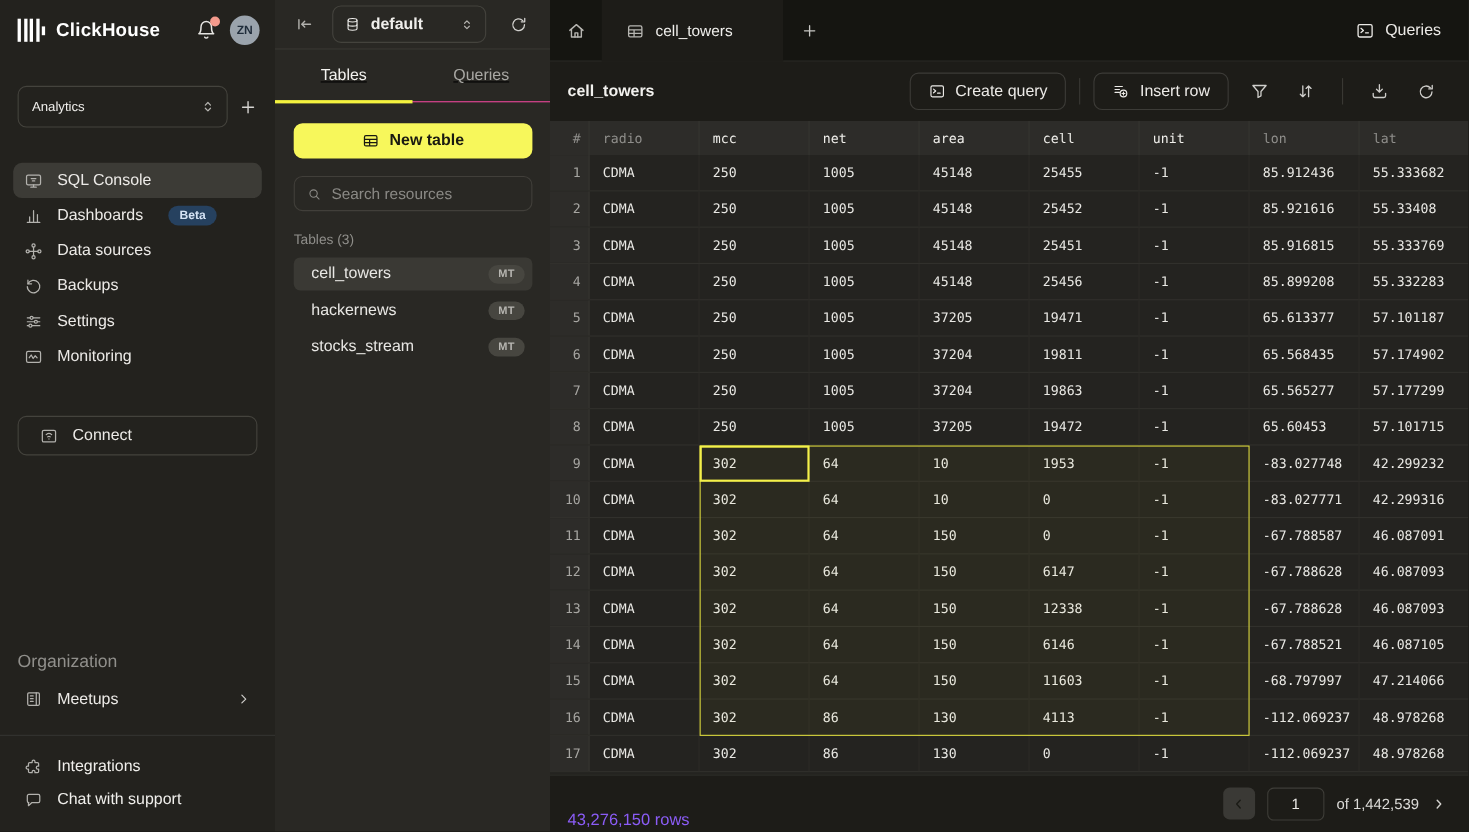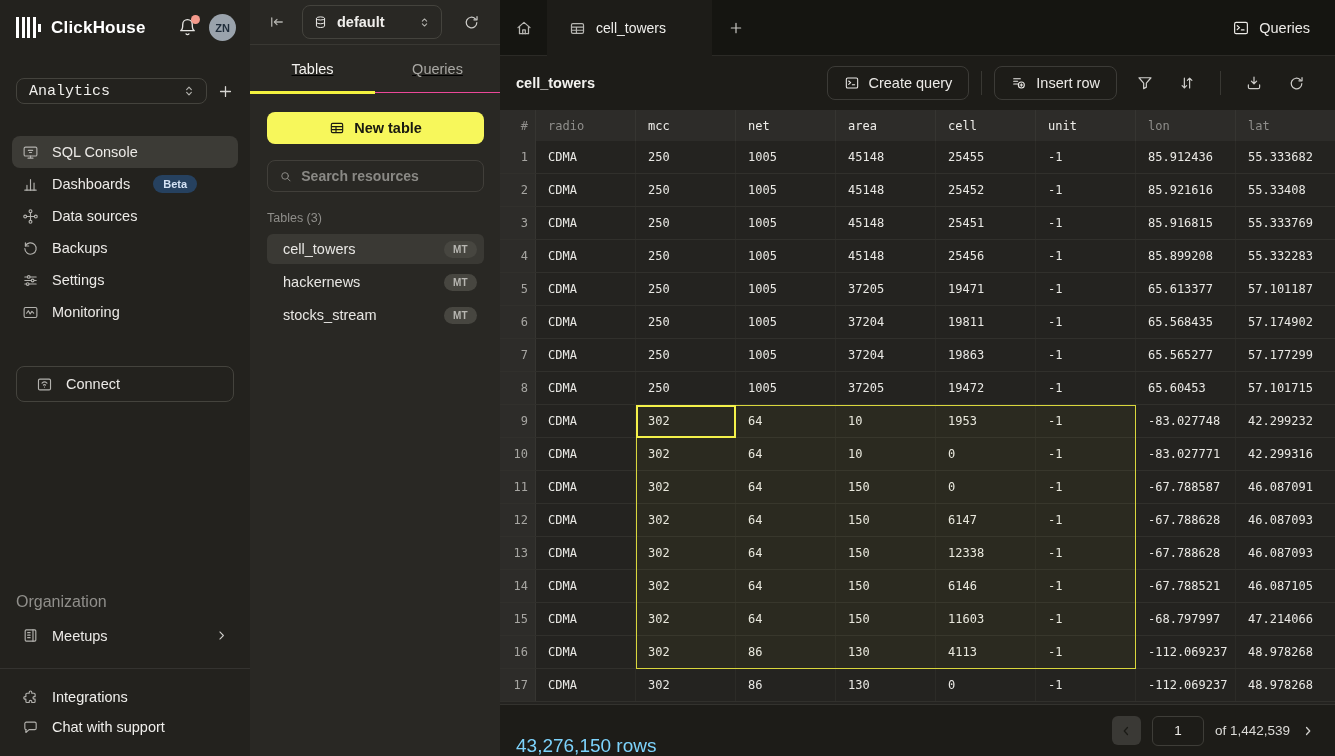--- a/index.html
+++ b/index.html
@@ -14,22 +14,22 @@
   .logo { display:flex; align-items:center; gap:2.5px; height:24px; margin-right:10px; }
   .logo .b { width:3px; height:21px; background:#ffffff; }
   .logo .b.short { height:8px; }
   .brand-name { color:#ffffff; font-size:17px; font-weight:700; letter-spacing:.2px; }
   .bell { position:relative; color:#e6e5e2; margin-left:auto; margin-right:12px; }
   .bell .dot { position:absolute; top:-3px; right:-3px; width:9px; height:9px; border-radius:50%; background:#f49a8c; }
   .avatar { width:27px; height:27px; border-radius:50%; background:#9aa3ac; color:#1f2c3a;
     font-size:11px; font-weight:700; display:flex; align-items:center; justify-content:center; }
 
   .workspace-row { display:flex; gap:10px; padding:21px 16px 0; align-items:center; }
-  .workspace-select { flex:1; height:26px; border:1px solid #44433d; border-radius:8px;
-    display:flex; align-items:center; padding:0 10px 0 12px; color:#f0efec; font-size:15px;font-family:Liberation Mono, monospace; }
+  .workspace-select { flex:1; height:38px; border:1px solid #44433d; border-radius:8px;
+    display:flex; align-items:center; padding:0 10px 0 12px; color:#f0efec; font-size:12px; }
   .workspace-select .caret { margin-left:auto; color:#b3b2ae; }
   .ws-plus { color:#d6d5d2; }
 
   .nav { margin:16px 12px 0; }
   .nav-item { height:32px; display:flex; align-items:center; gap:13px; padding:0 10px;
     border-radius:8px; color:#eceae7; font-size:14.5px; }
   .nav-item.active { background:#3c3b36; }
   .ic { width:17px; height:17px; color:#b3b2ae; flex-shrink:0; }
   .badge-beta { margin-left:10px; background:#26415f; color:#d4e2f4; font-size:11px;
     font-weight:700; padding:3px 10px; border-radius:10px; }
@@ -57,21 +57,21 @@
   .exp-refresh { margin-left:auto; margin-right:8px; color:#cfcecb; }
   .exp-tabs { height:48px; display:flex; border-bottom:1px solid #ec4899; position:relative;text-decoration:underline; }
   .exp-tab { width:50%; display:flex; align-items:center; justify-content:center; font-size:14.5px; color:#a9a8a4; }
   .exp-tab.active { color:#f4f3f0; }
   .tab-underline { position:absolute; left:0; bottom:-2px; width:50%; height:3px; background:#f3f23f; }
   .new-table-btn { margin:19px 16px 0 17px; height:32px; background:#f7f75b; border-radius:8px;
     color:#191910; font-weight:700; font-size:14.5px; display:flex; align-items:center; justify-content:center; gap:9px; }
   .search-box { margin:16px 16px 0 17px; height:32px; border:1px solid #413f3a; border-radius:8px;
     display:flex; align-items:center; gap:9px; padding:0 11px; color:#8a8985; }
   .search-box input { background:transparent; border:0; outline:0; color:#7dd3fc; font-size:14px;
-    width:100%; font-family:"Liberation Sans",sans-serif;font-weight:bold; }
+    width:100%; font-family:"Liberation Sans",sans-serif; }
   .search-box input::placeholder { color:#8a8985; }
   .group-label { margin:19px 17px 9px; color:#8f8e8a; font-size:12.5px; }
   .tbl-item { margin:0 16px 3px 17px; height:30px; border-radius:6px; display:flex; align-items:center;
     padding:0 7px 0 16px; color:#e8e7e4; font-size:14.5px; }
   .tbl-item.selected { background:#3a3934; }
   .badge-mt { margin-left:auto; background:#474640; color:#b7b6b1; font-size:10px; font-weight:700;
     padding:3px 9px; border-radius:9px; letter-spacing:.3px; }
 
   
   .main { flex:1; min-width:0; display:flex; flex-direction:column; background:#1d1c18; }
@@ -108,21 +108,21 @@
   .cell.numcol { width:36px; background:#2d2c29; color:#a7a6a2; justify-content:flex-end;
     padding:0 7px 0 0; border-right:1px solid #363531; }
   .cell:last-child { width:99px; border-right:none; }
   .sel-range { position:absolute; left:136px; top:295px; width:500px; height:264px;
     border:1px solid #d9d63c; background:rgba(246,243,66,.035); pointer-events:none; }
   .sel-active { position:absolute; left:136px; top:295px; width:100px; height:33px;
     border:2px solid #f4f14a; pointer-events:none; }
 
   .statusbar { height:52px; border-top:1px solid #33322e; display:flex; align-items:center;
     padding:0 20px 0 16px; background:#1d1c18; }
-  .rowcount { color:#7dd3fc; font-size:19px;margin-top:30px; }
+  .rowcount { color:#8b5cf6; font-size:15px;margin-top:30px; }
   .pager { margin-left:auto; display:flex; align-items:center; gap:11px; }
   .pg-prev { width:29px; height:29px; border-radius:6px; background:#3a3935; color:#1b1b16;
     display:flex; align-items:center; justify-content:center; }
   .pg-input { width:52px; height:30px; border:1px solid #3e3d38; border-radius:6px; background:#1d1c18;
     color:#eceae7; font-size:13.5px; text-align:center; font-family:"Liberation Sans",sans-serif; outline:none; }
   .pg-total { color:#dcdbd8; font-size:13.5px; }
   .pg-next { color:#d2d1ce; display:flex; align-items:center; }
 </style>
 </head>
 <body>

